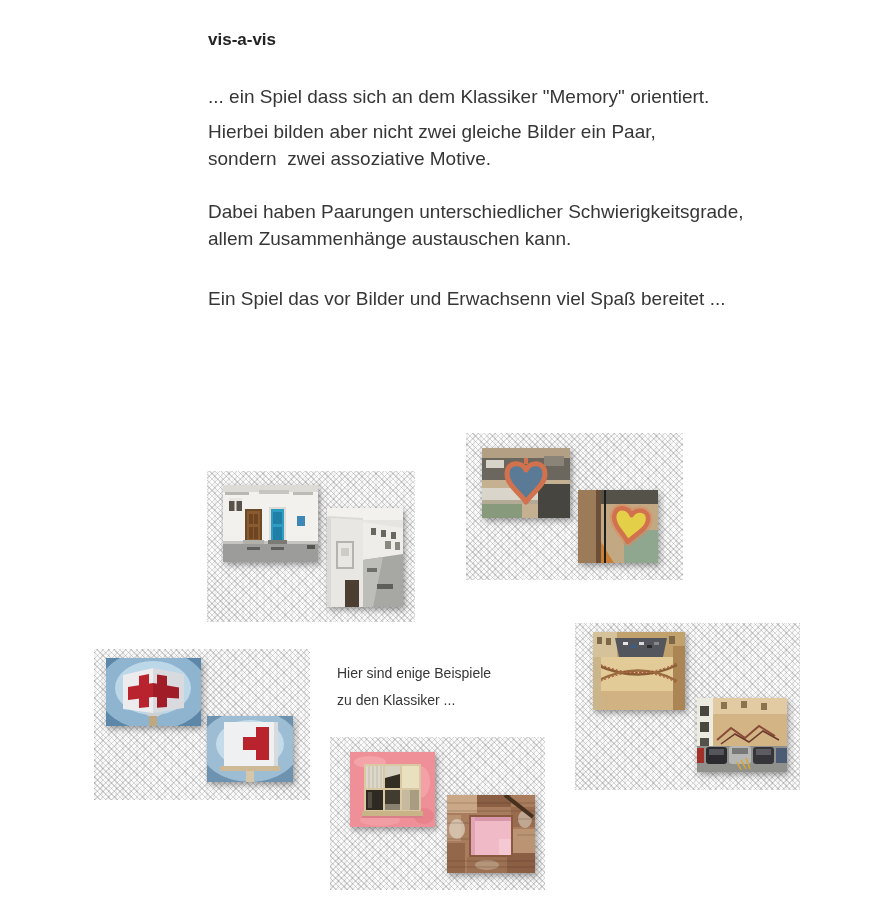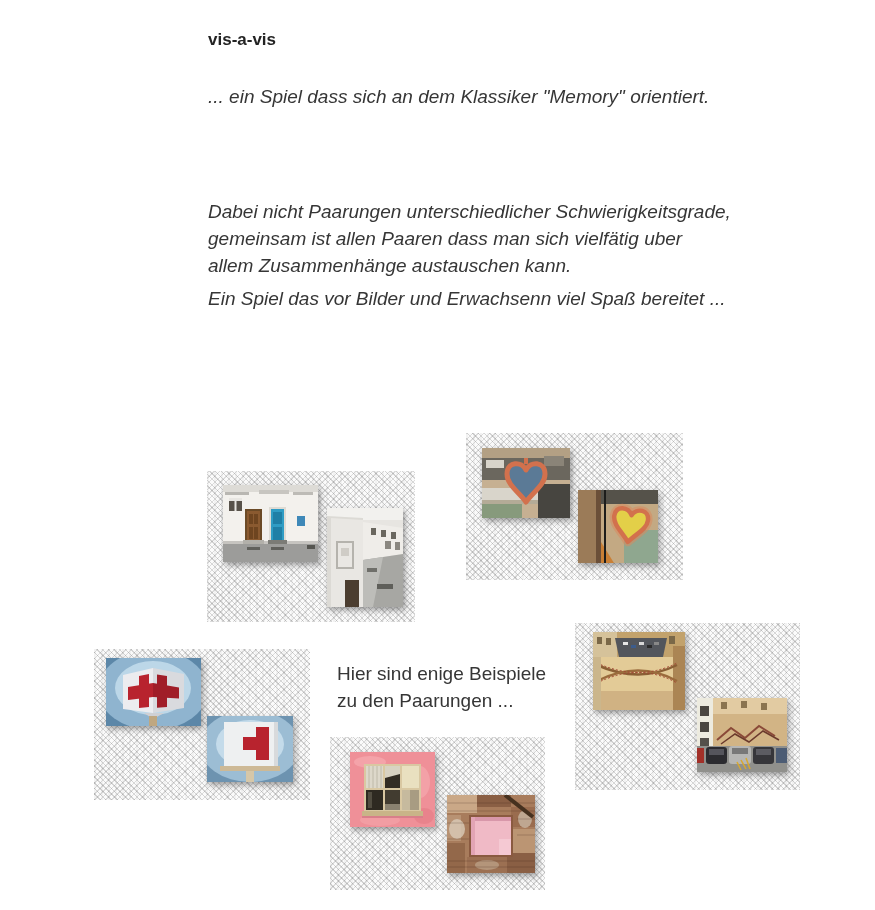--- a/index.html
+++ b/index.html
@@ -1,22 +1,22 @@
 <!DOCTYPE html>
 <html><head>
 <meta charset="utf-8">
 <style>
   html,body { margin:0; padding:0; background:#fff; }
   .page { position:relative; width:875px; height:910px; background:#ffffff;
           font-family:"Liberation Sans", sans-serif; overflow:hidden; }
   .title { position:absolute; left:208px; top:30px; font-size:17px; font-weight:bold;
            color:#232323;text-align:center; }
-  .para { position:absolute; left:208px; font-size:19px; line-height:27px; color:#363636;font-style:italic; }
+  .para { position:absolute; left:208px; font-size:19px; line-height:27px; color:#363636; }
   .para .line, .caption .line { white-space:pre; }
-  .caption { position:absolute; left:337px; top:660px; font-size:19px; line-height:27px;
+  .caption { position:absolute; left:337px; top:660px; font-size:14px; line-height:27px;
              color:#363636; }
   .pat { position:absolute; background-color:#fbfbfb;
     background-image:
       repeating-linear-gradient(45deg,  rgba(55,55,55,0.20) 0 1px, transparent 1px 4px),
       repeating-linear-gradient(-45deg, rgba(55,55,55,0.16) 0 1px, transparent 1px 4px),
       repeating-linear-gradient(90deg,  rgba(120,120,120,0.07) 0 2px, transparent 2px 7px);
   }
   .photo { position:absolute; box-shadow:2px 3px 6px rgba(70,70,70,0.5); }
   .photo svg { display:block; width:100%; height:100%; }
 </style>
@@ -24,34 +24,37 @@
 <body>
 
 <div class="page">
 
   <div class="title">vis-a-vis</div>
 
   <div class="para" style="top:83px">
     <div class="line">... ein Spiel dass sich an dem Klassiker "Memory" orientiert.</div>
   </div>
 
+  <div class="para" style="top:118px">
+    <div class="line">Hierbei bilden aber nicht zwei gleiche Bilder ein Paar,</div>
+    <div class="line">sondern  zwei assoziative Motive.</div>
+  </div>
 
   <div class="para" style="top:198px">
-    <div class="line">Dabei nicht Paarungen unterschiedlicher Schwierigkeitsgrade,</div>
-    <div class="line">gemeinsam ist allen Paaren dass man sich vielfätig uber</div>
+    <div class="line">Dabei haben Paarungen unterschiedlicher Schwierigkeitsgrade,</div>
     <div class="line">allem Zusammenhänge austauschen kann.</div>
   </div>
 
   <div class="para" style="top:285px">
     <div class="line">Ein Spiel das vor Bilder und Erwachsenn viel Spaß bereitet ...</div>
   </div>
 
   <div class="caption">
     <div class="line">Hier sind enige Beispiele</div>
-    <div class="line">zu den Paarungen ...</div>
+    <div class="line">zu den Klassiker ...</div>
   </div>
 
   <div class="pat" style="left:207px; top:471px; width:208px; height:151px;">
     <div class="photo" style="left:16px; top:14px; width:95px; height:77px;">
       <svg viewBox="0 0 95 77" preserveAspectRatio="none">
         <rect width="95" height="77" fill="#f3f1ed"></rect>
         <rect width="95" height="7" fill="#dddbd6"></rect>
         <rect x="2" y="7" width="24" height="3" fill="#b9b7b2"></rect>
         <rect x="36" y="5" width="30" height="4" fill="#c7c5c0"></rect>
         <rect x="70" y="7" width="20" height="3" fill="#bdbbb6"></rect>

